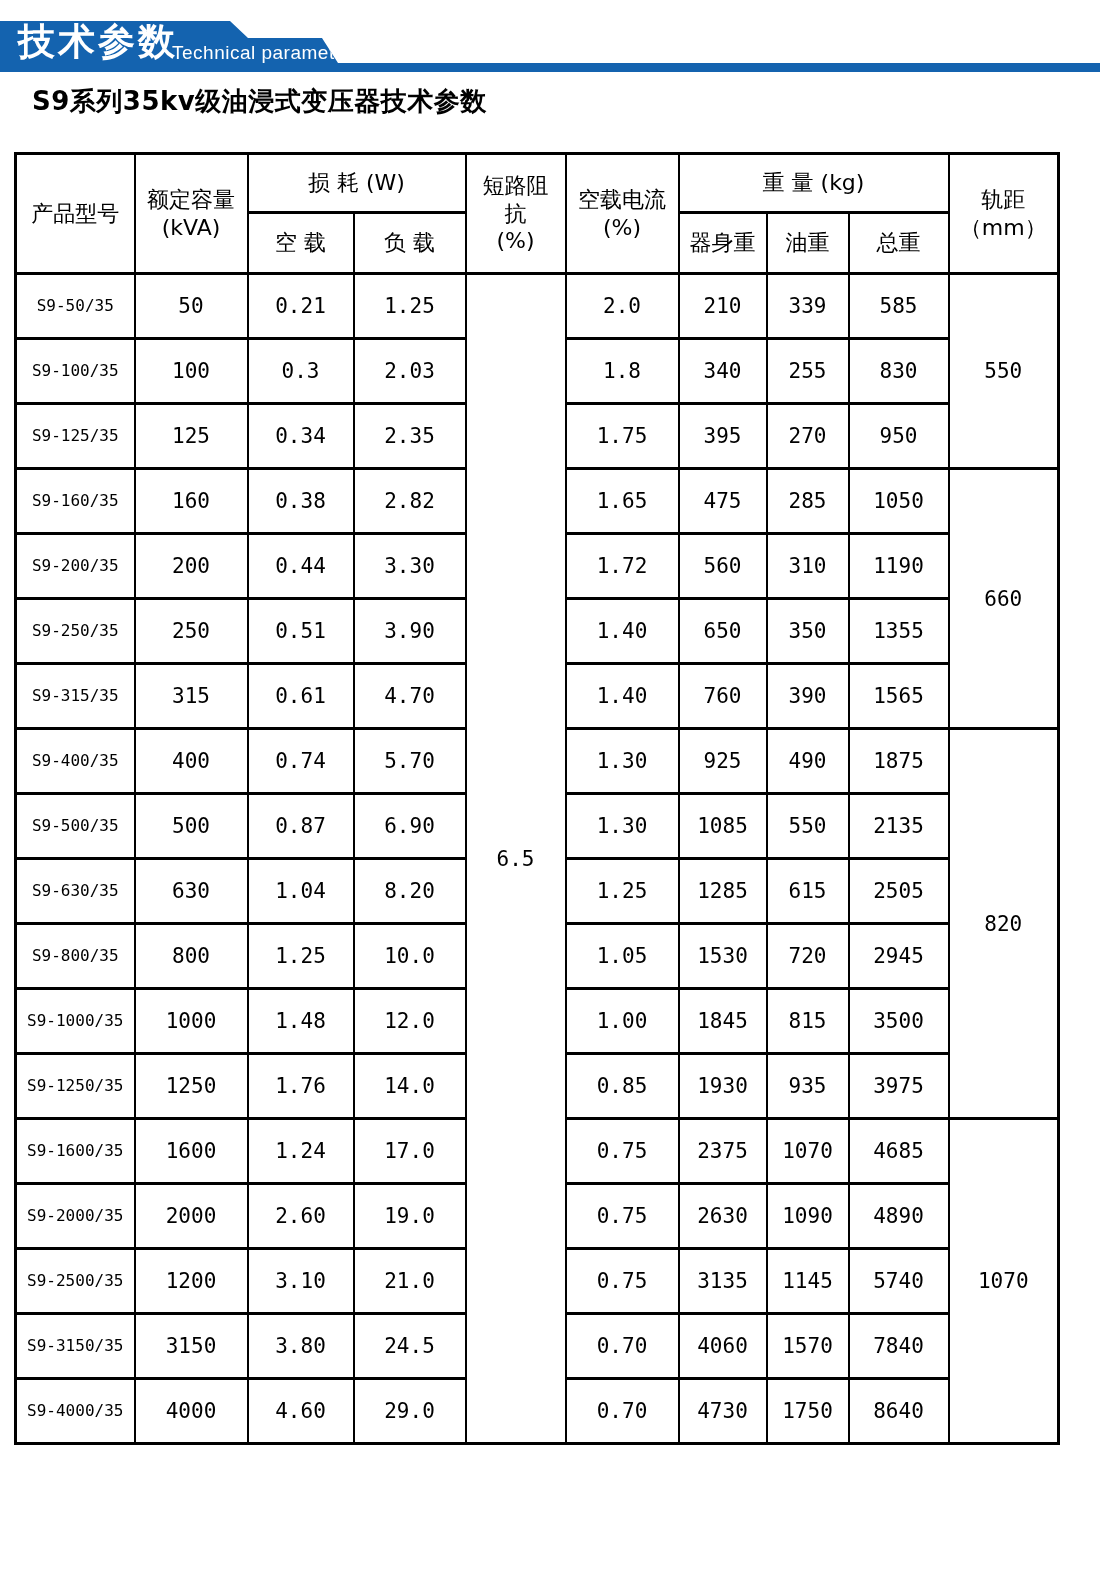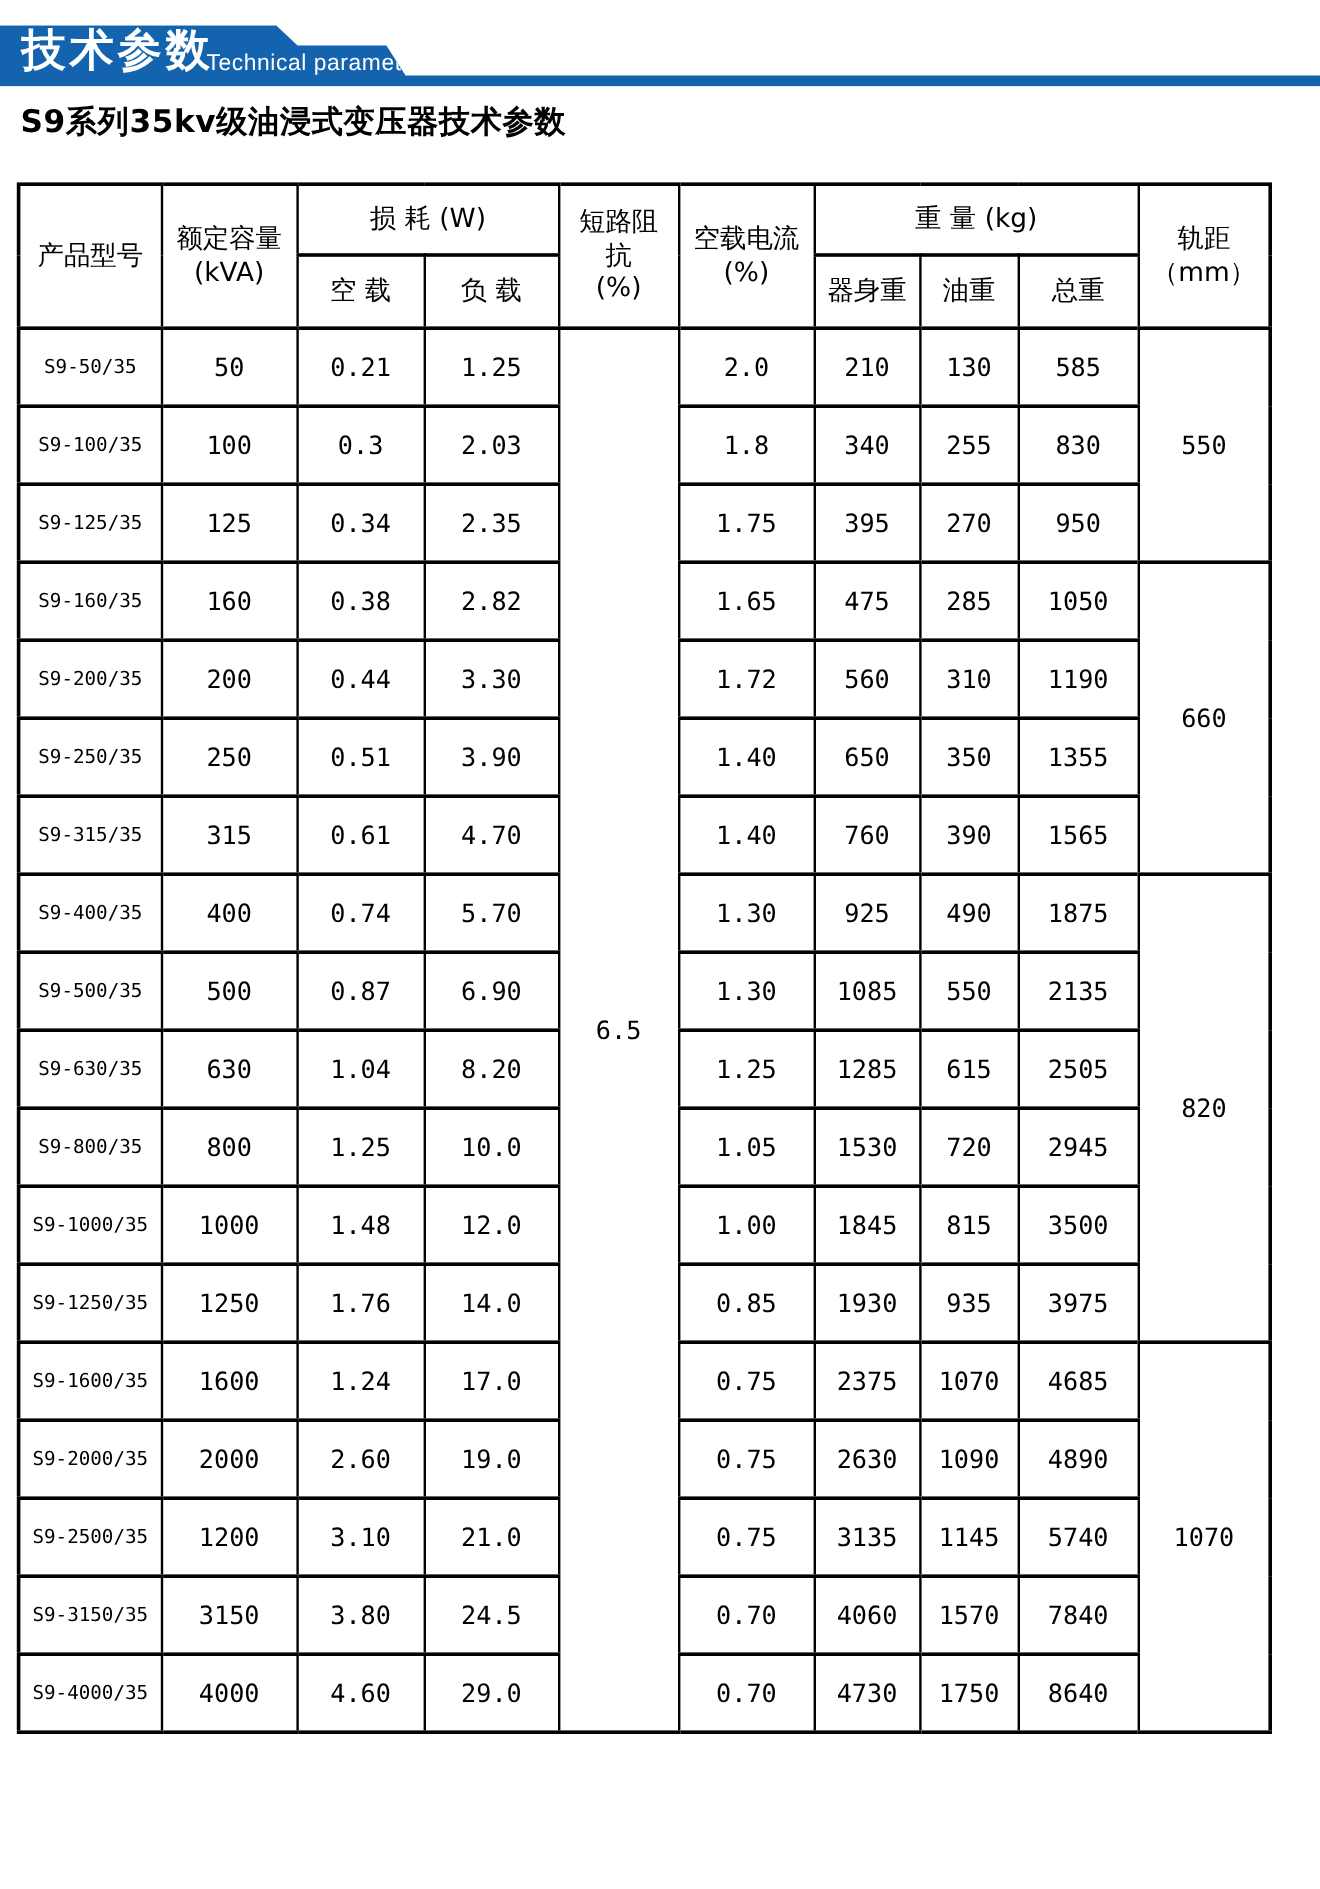--- a/index.html
+++ b/index.html
@@ -16,21 +16,21 @@
     position:absolute;left:18px;top:0px;height:42px;line-height:42px;
     font-size:37px;font-weight:bold;color:#fff;letter-spacing:3px;white-space:nowrap;
   }
   .banner-en{
     position:absolute;left:172px;top:21px;height:21px;line-height:21px;
     font-size:19px;color:#fff;letter-spacing:0.5px;white-space:nowrap;
     font-family:"Liberation Sans","DejaVu Sans",sans-serif;
   }
   
   .page-title{
-    position:absolute;left:17px;top:84px;font-size:26px;font-weight:bold;
+    position:absolute;left:32px;top:84px;font-size:26px;font-weight:bold;
     letter-spacing:0.5px;white-space:nowrap;
   }
   
   table.params{
     position:absolute;left:14px;top:152px;
     border-collapse:collapse;table-layout:fixed;
     border:3px solid #000;
   }
   table.params th,table.params td{
     border:2px solid #000;border-top-width:3px;border-bottom-width:3px;
@@ -99,21 +99,21 @@
   </thead>
   <tbody>
       <tr>
         <td class="model">S9-50/35</td>
         <td>50</td>
         <td>0.21</td>
         <td>1.25</td>
         <td rowspan="18">6.5</td>
         <td>2.0</td>
         <td>210</td>
-        <td>130</td>
+        <td>339</td>
         <td>585</td>
         <td rowspan="3">550</td>
       </tr>
       <tr>
         <td class="model">S9-100/35</td>
         <td>100</td>
         <td>0.3</td>
         <td>2.03</td>
         <td>1.8</td>
         <td>340</td>

